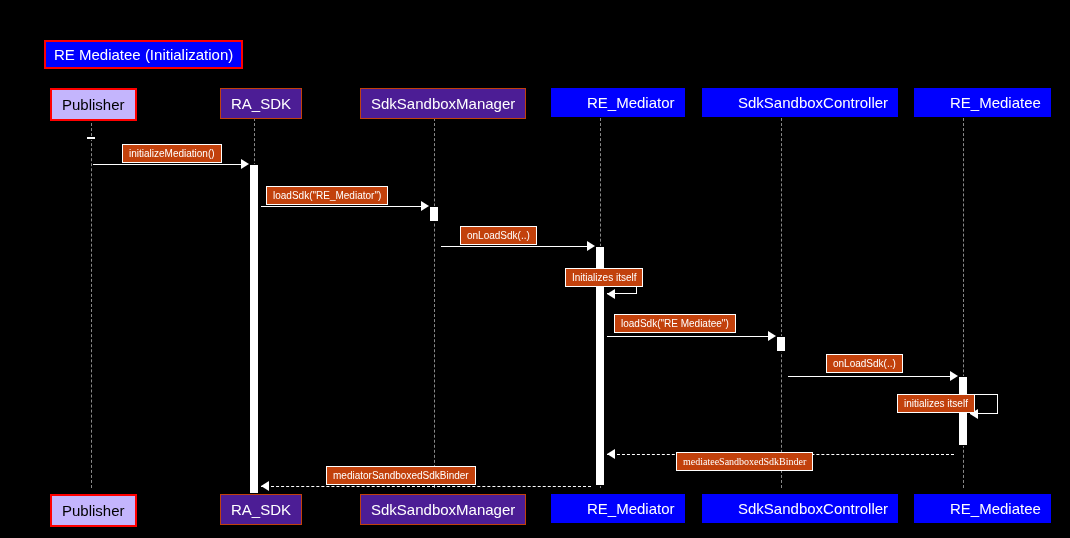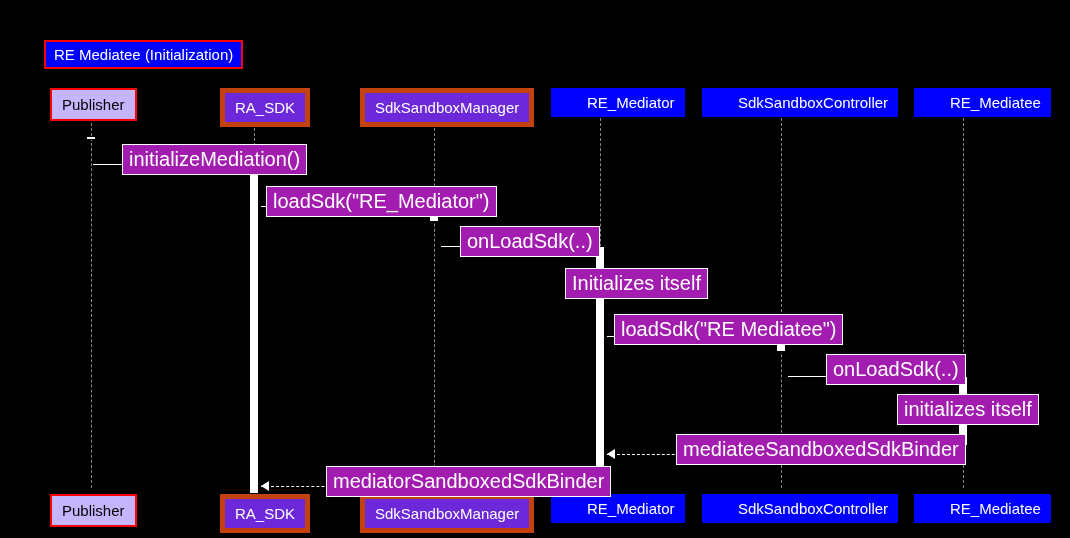--- a/index.html
+++ b/index.html
@@ -20,36 +20,36 @@
     padding: 4px 8px;
     font-size: 15px;
   }
   .participant {
     position: absolute;
     padding: 6px 10px;
     text-align: center;
     font-size: 15px;
   }
   .p-publisher { background: #c4b5fd; color: #000; border: 2px solid #ff0000; }
-  .p-black { background: #6d28d9; color: #fff; border: 5px solid #c2410c; }
+  .p-black { background: #4c1d95; color: #fff; border: 1px solid #c2410c; }
   .p-blue { background: #0000ff; color: #fff; border: none; padding-left: 36px; }
   .lifeline {
     position: absolute;
     width: 0;
     border-left: 1px dashed #888;
     top: 82px;
     height: 370px;
   }
   .msg-label {
     position: absolute;
-    background: #a21caf;
+    background: #c2410c;
     color: #fff;
     border: 1px solid #fff;
     padding: 3px 6px;
-    font-size: 20px;
+    font-size: 10px;
     white-space: nowrap;
   }
   .arrow-line {
     position: absolute;
     height: 0;
     border-top: 1px solid #fff;
   }
   .arrow-line.dashed { border-top: 1px dashed #fff; }
   .arrow-head-r {
     position: absolute;
@@ -134,17 +134,17 @@
 <div class="arrow-line" style="left:752px; top:340px; width:164px;"></div>
 <div class="arrow-head-r" style="left:914px; top:335px;"></div>
 <div class="msg-label" style="left:790px; top:318px;">onLoadSdk(..)</div>
 
 <div class="self-loop" style="left:934px; top:358px; width:28px; height:20px;"></div>
 <div class="arrow-head-l" style="left:934px; top:373px;"></div>
 <div class="msg-label" style="left:861px; top:358px;">initializes itself</div>
 
 <div class="arrow-line dashed" style="left:571px; top:418px; width:347px;"></div>
 <div class="arrow-head-l" style="left:571px; top:413px;"></div>
-<div class="msg-label" style="left:640px; top:398px;">mediateeSandboxedSdkBinder</div>
+<div class="msg-label" style="left:640px; top:416px;font-family:Liberation Serif, serif;">mediateeSandboxedSdkBinder</div>
 
 <div class="arrow-line dashed" style="left:225px; top:450px; width:330px;"></div>
 <div class="arrow-head-l" style="left:225px; top:445px;"></div>
 <div class="msg-label" style="left:290px; top:430px;">mediatorSandboxedSdkBinder</div>
 
 </body></html>

